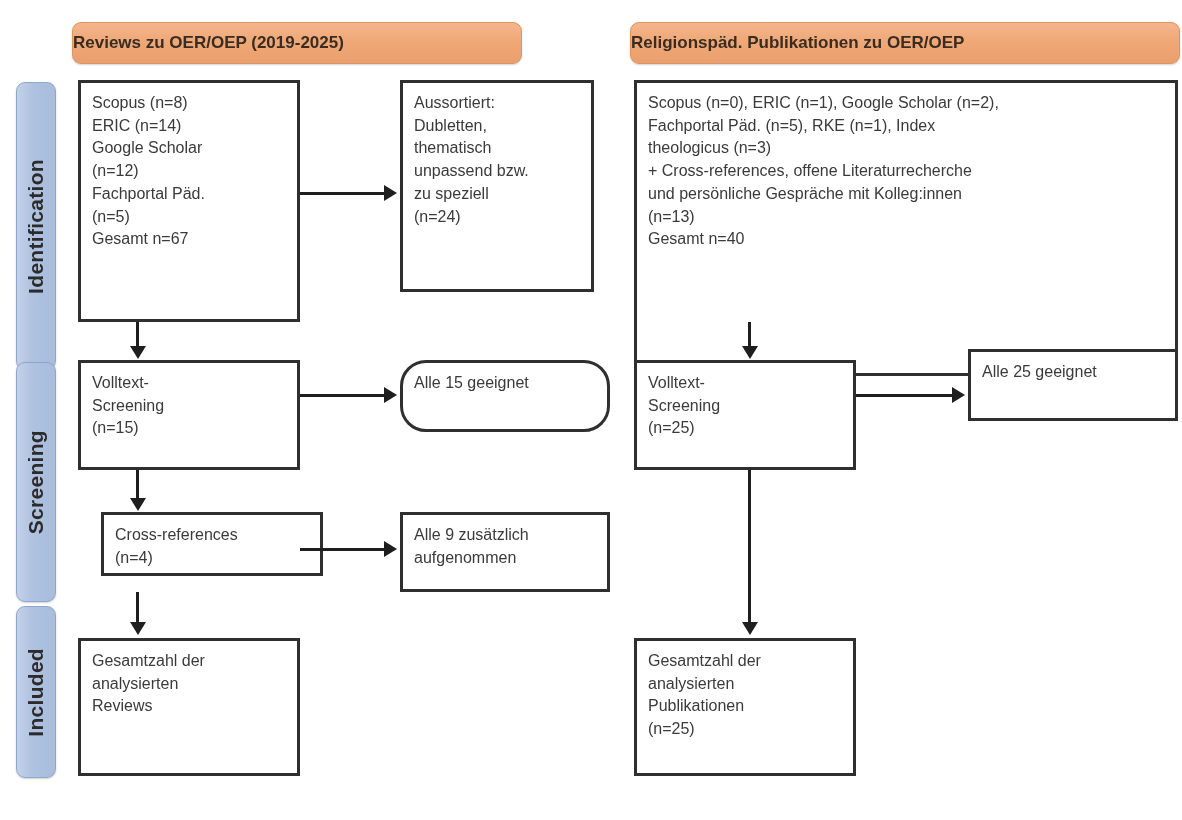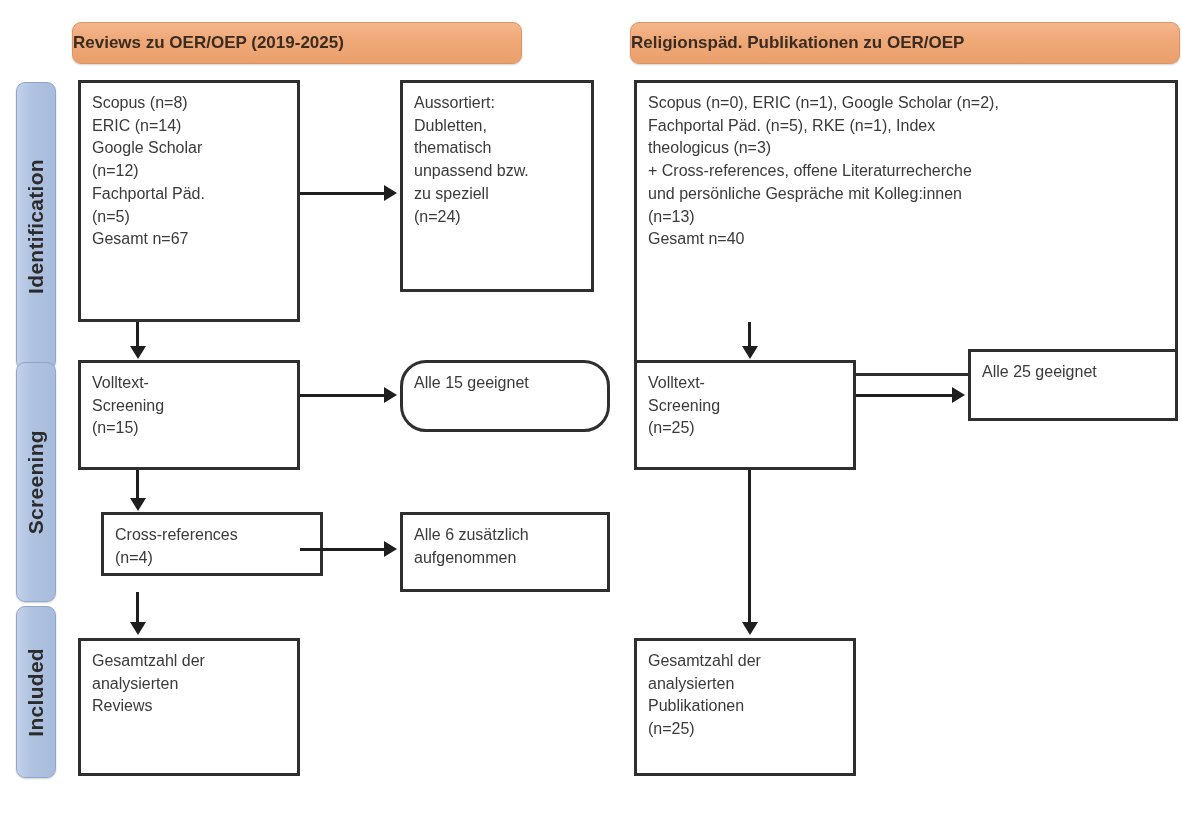--- a/index.html
+++ b/index.html
@@ -158,21 +158,21 @@
 
   <div class="conn v" style="left:136px; top:470px; height:28px;"></div>
   <div class="arrowhead down" style="left:130px; top:498px;"></div>
 
   <div class="box" style="left:78px; top:512px; width:222px; height:64px;margin-left:23px;">
     <span class="line">Cross-references</span>
     <span class="line">(n=4)</span>
   </div>
 
   <div class="box" style="left:400px; top:512px; width:210px; height:80px;">
-    <span class="line">Alle 6 zusätzlich</span>
+    <span class="line">Alle 9 zusätzlich</span>
     <span class="line">aufgenommen</span>
   </div>
 
   <div class="conn h" style="left:300px; top:548px; width:84px;"></div>
   <div class="arrowhead right" style="left:384px; top:541px;"></div>
 
   <div class="conn v" style="left:136px; top:592px; height:30px;"></div>
   <div class="arrowhead down" style="left:130px; top:622px;"></div>
 
   <div class="box" style="left:78px; top:638px; width:222px; height:138px;">

